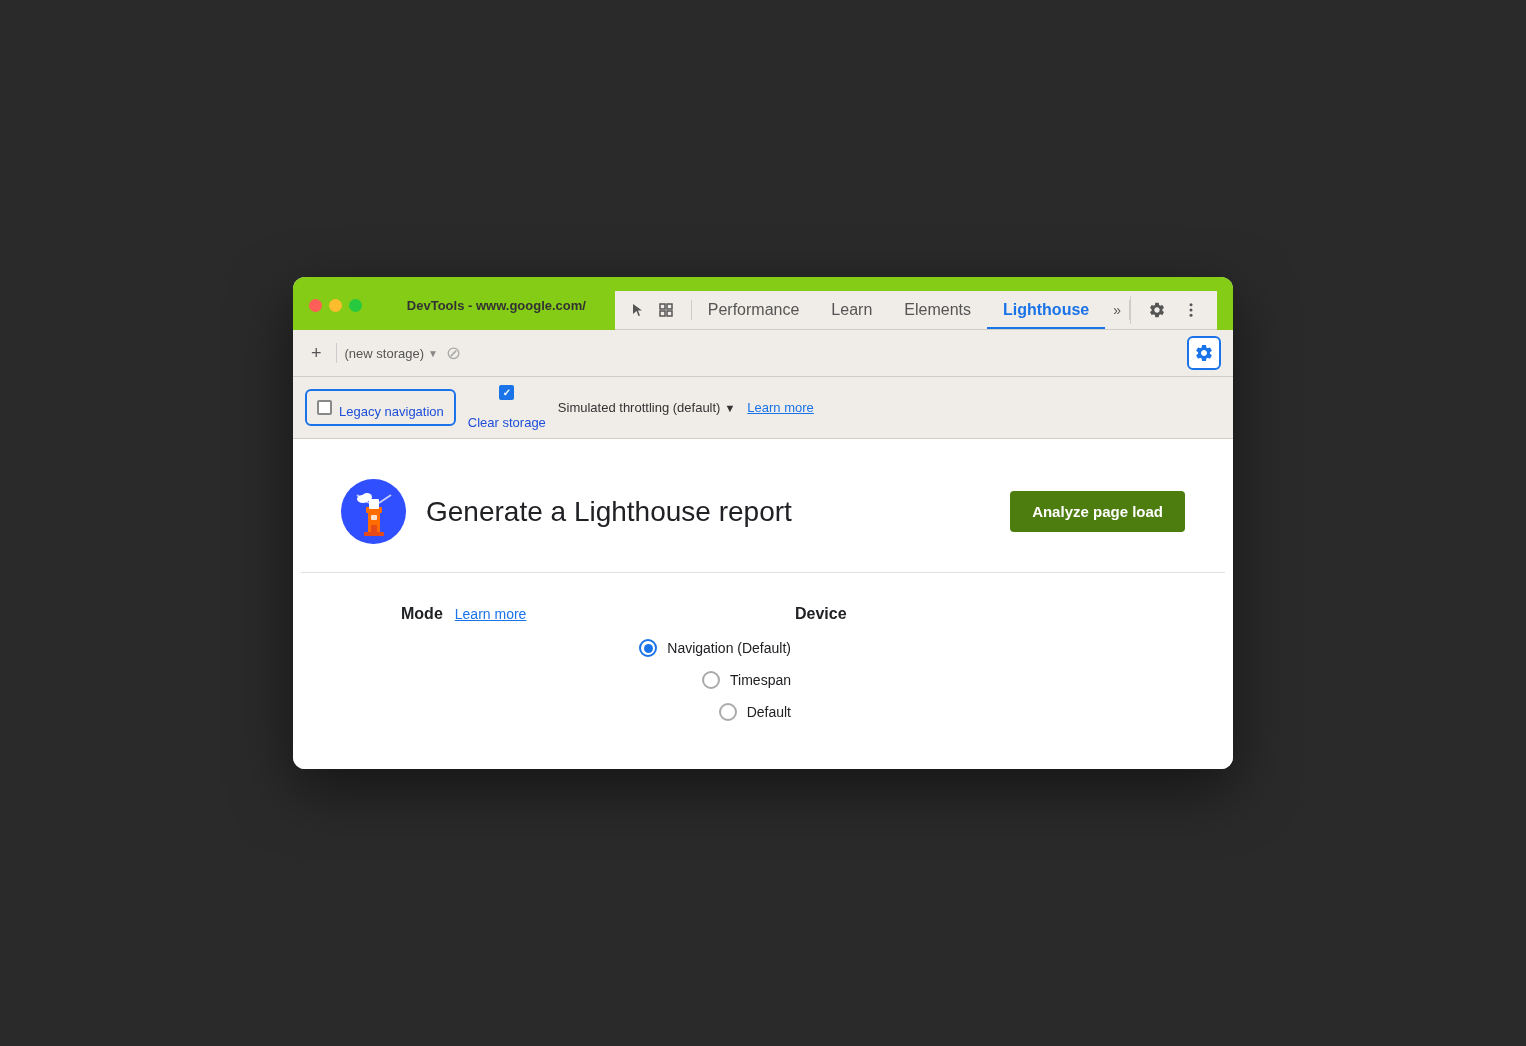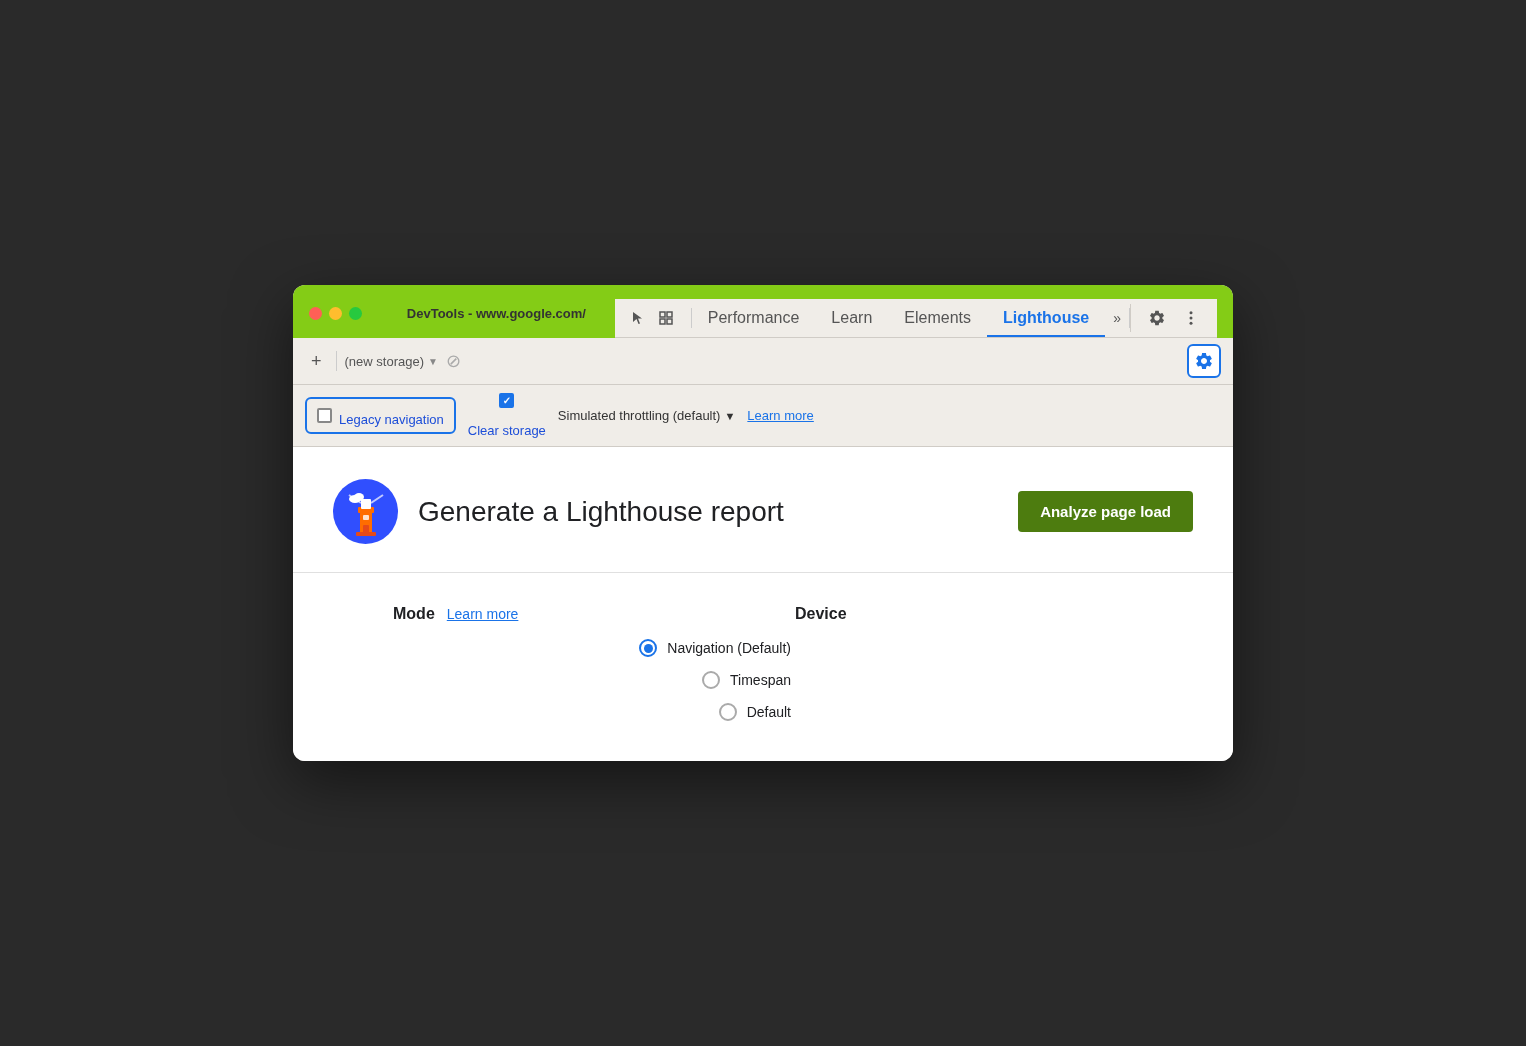--- a/index.html
+++ b/index.html
@@ -279,21 +279,21 @@
       font-size: 13px;
       color: #1a73e8;
       text-decoration: underline;
       cursor: pointer;
     }
 
     
     .main-content {
       background: white;
       margin: 0;
-      padding: 0;
+      padding: 8px;
     }
 
     
     .lighthouse-header {
       display: flex;
       align-items: center;
       padding: 32px 40px 28px 40px;
       gap: 20px;
       border-bottom: 1px solid #e0e0e0;
     }

